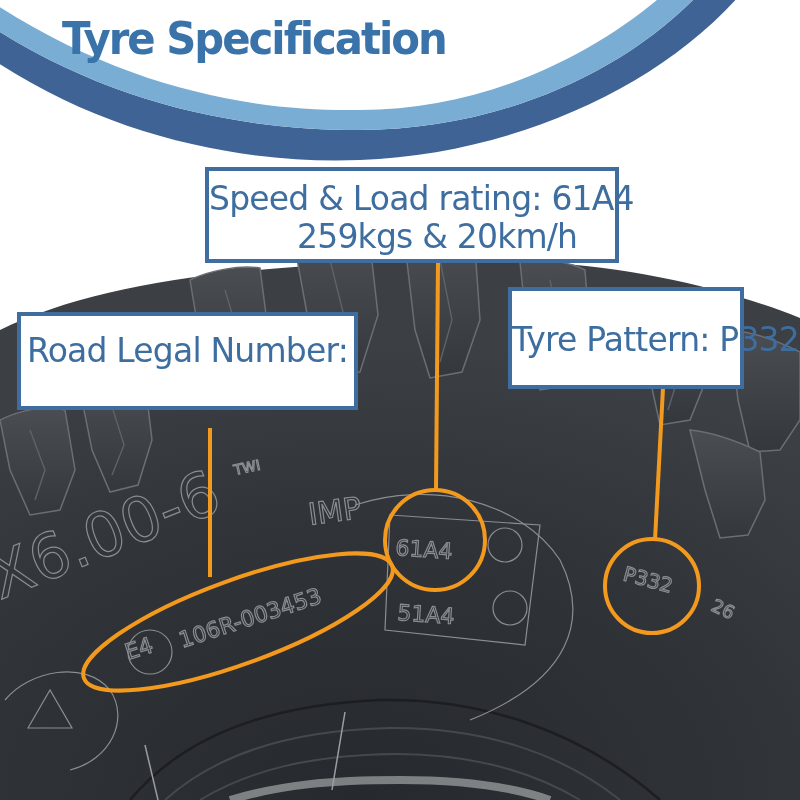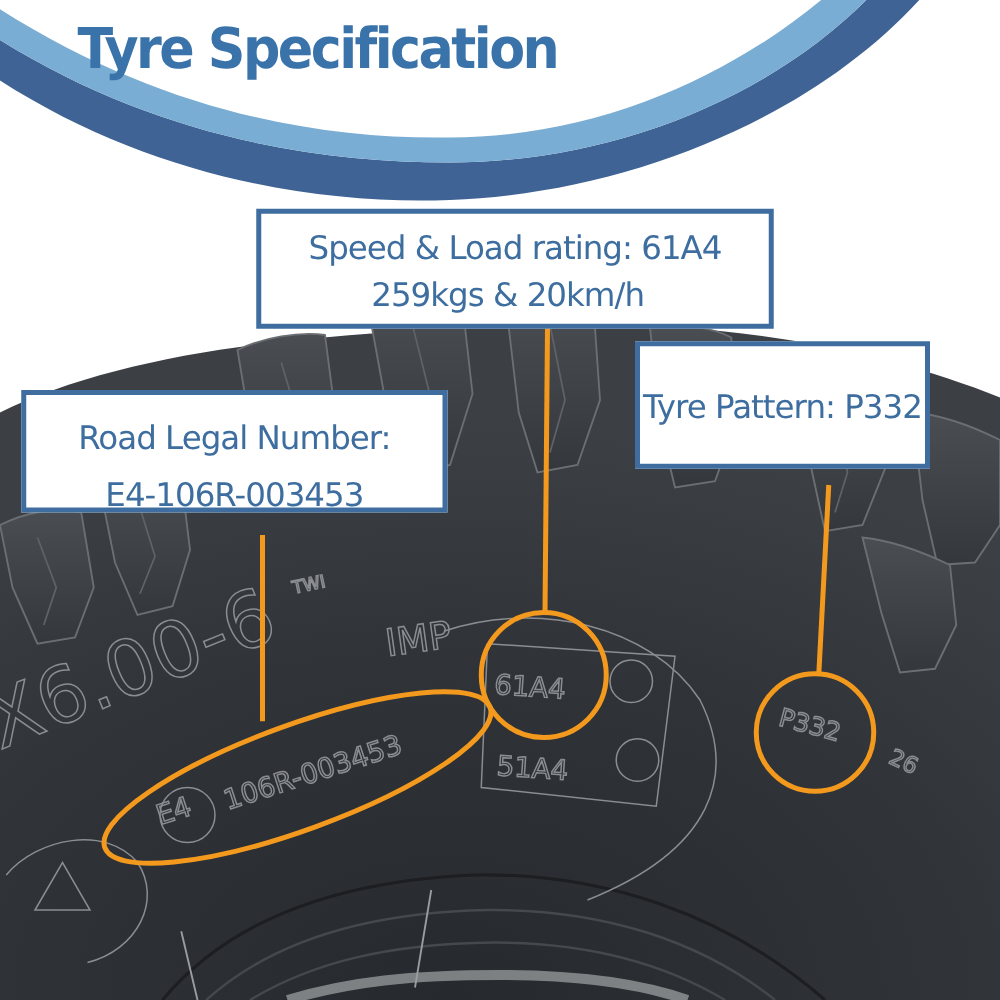--- a/index.html
+++ b/index.html
@@ -12,27 +12,27 @@
       font-weight: bold; font-size: 45px; letter-spacing: -2.2px;
       color: #3a73aa; line-height: 62px; white-space: nowrap;
       transform: scaleX(0.93); transform-origin: left top;
     }
     .callout {
       position: absolute; background: #ffffff; border: 4px solid #3f6d9f;
       box-sizing: border-box; color: #3d6e9f;
       font-family: "DejaVu Sans", "Liberation Sans", sans-serif;
       text-align: center; white-space: nowrap;
     }
-    .callout .ln { display: block; font-size: 26px; letter-spacing: -0.8px; }
+    .callout .ln { display: block; font-size: 33px; letter-spacing: -0.8px; }
     .c-speed { left: 205px; top: 167px; width: 414px; height: 96px; padding-top: 9px; }
     .c-speed .ln { line-height: 38px; }
     .c-speed .ln2 { text-align: left; padding-left: 88px; }
     .c-road { left: 17px; top: 312px; width: 341px; height: 98px; padding-top: 12px; }
     .c-road .ln { line-height: 46px; }
-    .c-pattern { left: 508px; top: 273px; width: 236px; height: 102px; padding-top: 29px; }
+    .c-pattern { left: 508px; top: 287px; width: 236px; height: 102px; padding-top: 29px; }
     .c-pattern .ln { line-height: 40px; }
     .sidewall-text { font-family: "DejaVu Sans", "Liberation Sans", sans-serif; fill: none; stroke: #8a8d92; stroke-width: 1.2; }
   </style>
 </head>
 <body>
 
 <div class="stage">
 
   <svg class="art" viewBox="0 0 800 800">
     <defs>
@@ -116,20 +116,19 @@
 
   <div class="title">Tyre Specification</div>
 
   <div class="callout c-speed">
     <span class="ln">Speed &amp; Load rating: 61A4</span>
     <span class="ln ln2">259kgs &amp; 20km/h</span>
   </div>
 
   <div class="callout c-road">
     <span class="ln">Road Legal Number:</span>
-    <span class="ln">E4-106R-003453</span>
   </div>
 
   <div class="callout c-pattern">
     <span class="ln">Tyre Pattern: P332</span>
   </div>
 
 </div>
 
 </body></html>

